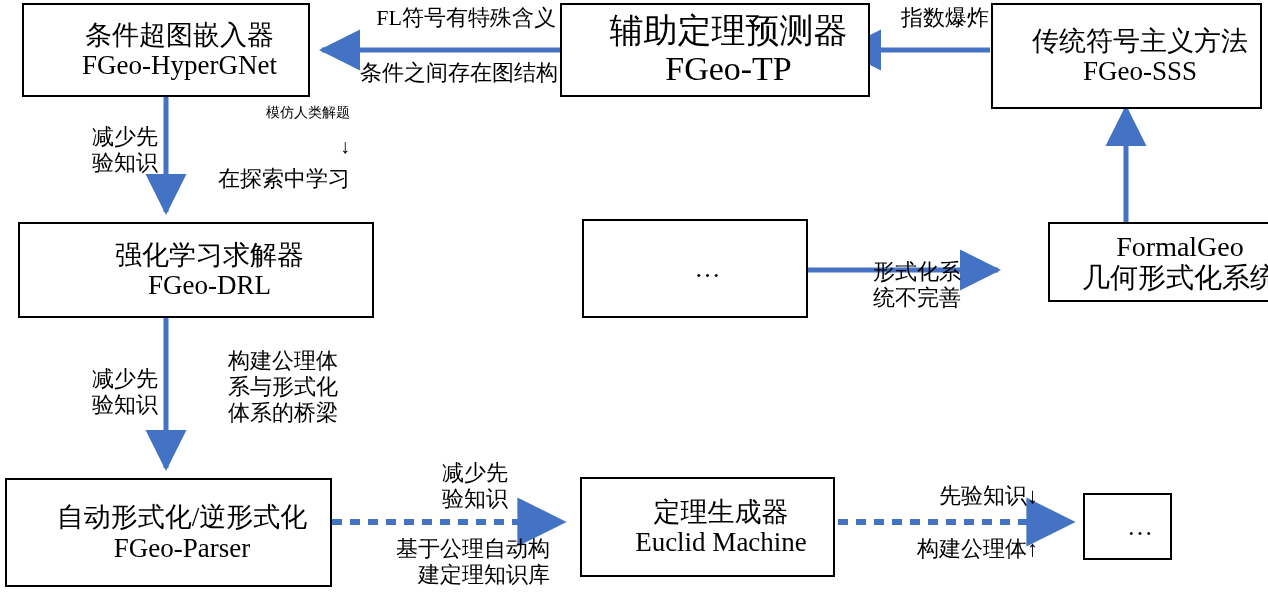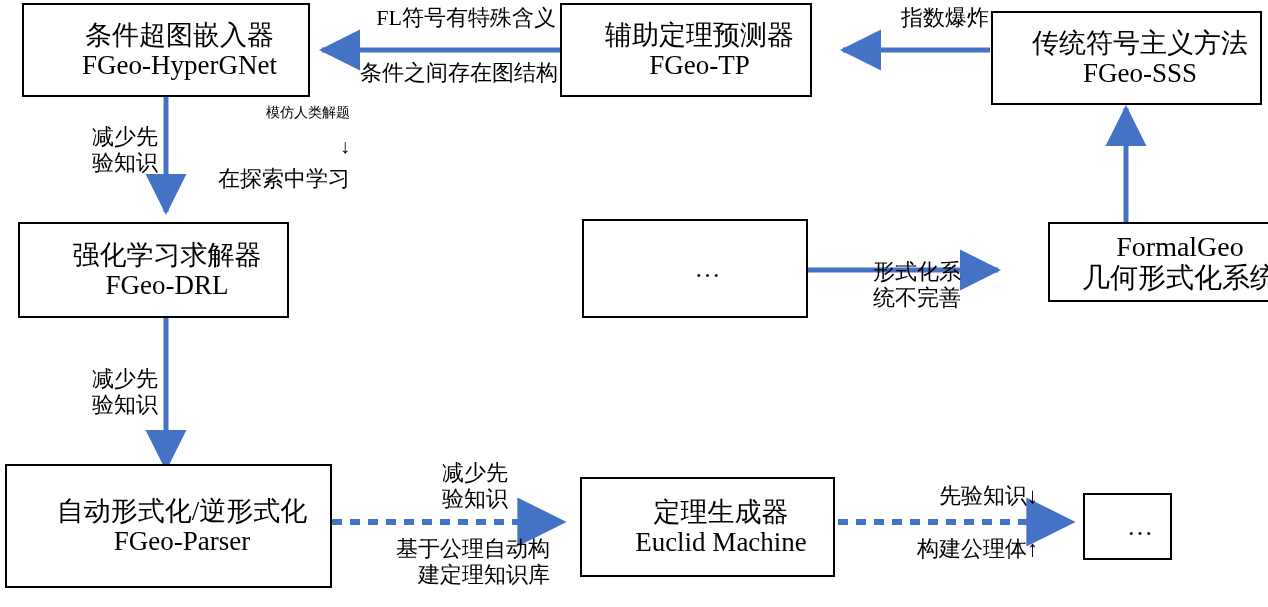--- a/index.html
+++ b/index.html
@@ -82,45 +82,45 @@
     <line x1="332" y1="522" x2="563" y2="522" stroke="#4472C4" stroke-width="6" stroke-dasharray="10 8" marker-end="url(#arrowSolid)"></line>
 
     <line x1="838" y1="522" x2="1072" y2="522" stroke="#4472C4" stroke-width="6" stroke-dasharray="10 8" marker-end="url(#arrowSolid)"></line>
   </svg>
 
   <div class="node" style="left:22px; top:3px; width:288px; height:94px; font-size:27px;">
     <span class="l1">条件超图嵌入器</span>
     <span class="l2">FGeo-HyperGNet</span>
   </div>
 
-  <div class="node" style="left:560px; top:3px; width:252px; height:94px; font-size:27px;">
+  <div class="node" style="left:560px; top:3px; width:310px; height:94px; font-size:34px;">
     <span class="l1">辅助定理预测器</span>
     <span class="l2">FGeo-TP</span>
   </div>
 
-  <div class="node" style="left:991px; top:11px; width:271px; height:94px; font-size:27px;">
+  <div class="node" style="left:991px; top:3px; width:271px; height:106px; font-size:27px;">
     <span class="l1">传统符号主义方法</span>
     <span class="l2">FGeo-SSS</span>
   </div>
 
-  <div class="node" style="left:18px; top:222px; width:271px; height:96px; font-size:27px;">
+  <div class="node" style="left:18px; top:222px; width:356px; height:96px; font-size:27px;">
     <span class="l1">强化学习求解器</span>
     <span class="l2">FGeo-DRL</span>
   </div>
 
   <div class="node ellipsis" style="left:582px; top:219px; width:226px; height:99px;">
     <span class="l1">…</span>
   </div>
 
   <div class="node" style="left:1008px; top:222px; width:237px; height:80px; font-size:28px;margin-left:40px;">
     <span class="l1">FormalGeo</span>
     <span class="l2">几何形式化系统</span>
   </div>
 
-  <div class="node" style="left:5px; top:464px; width:327px; height:124px; font-size:27px;">
+  <div class="node" style="left:5px; top:478px; width:327px; height:109px; font-size:27px;">
     <span class="l1">自动形式化/逆形式化</span>
     <span class="l2">FGeo-Parser</span>
   </div>
 
   <div class="node" style="left:580px; top:477px; width:255px; height:100px; font-size:27px;">
     <span class="l1">定理生成器</span>
     <span class="l2">Euclid Machine</span>
   </div>
 
   <div class="node ellipsis" style="left:1083px; top:493px; width:89px; height:67px;">
@@ -142,20 +142,23 @@
 
   <div class="edge-label" style="left:178px; top:166px; width:172px; font-size:22px;">在探索中学习</div>
 
 
   <div class="edge-label" style="left:843px; top:211px; width:118px; font-size:22px;margin-top:48px;">形式化系
 统不完善</div>
 
   <div class="edge-label" style="left:58px; top:366px; width:100px; font-size:22px;">减少先
 验知识</div>
 
+  <div class="edge-label" style="left:178px; top:348px; width:160px; font-size:22px;">构建公理体
+系与形式化
+体系的桥梁</div>
 
   <div class="edge-label" style="left:390px; top:460px; width:118px; font-size:22px;">减少先
 验知识</div>
 
   <div class="edge-label" style="left:350px; top:536px; width:200px; font-size:22px;">基于公理自动构
 建定理知识库</div>
 
   <div class="edge-label" style="left:878px; top:483px; width:160px; font-size:22px;">先验知识↓</div>
 
   <div class="edge-label" style="left:878px; top:536px; width:160px; font-size:22px;">构建公理体↑</div>

